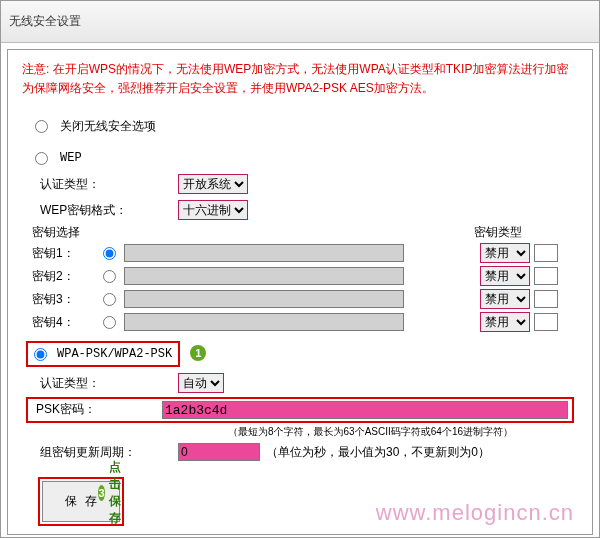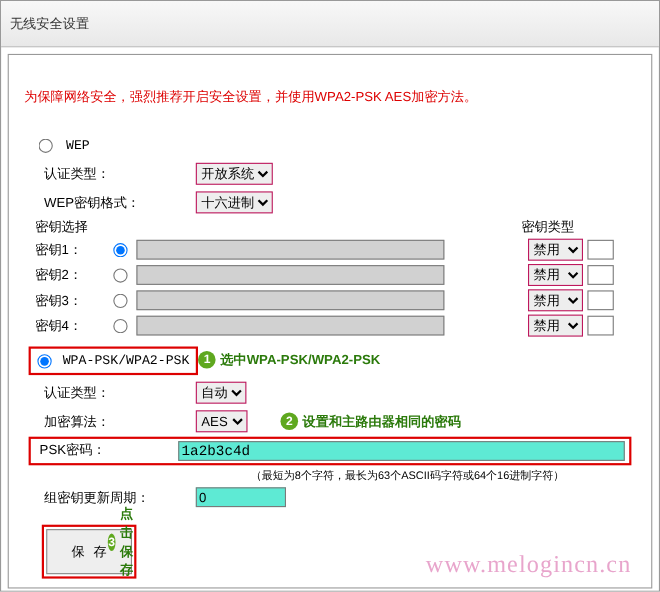--- a/index.html
+++ b/index.html
@@ -8,21 +8,21 @@
 .titlebar { background: linear-gradient(#f8f8f8, #e8e8e8); border-bottom: 1px solid #bbb; padding: 12px 8px; font-size: 12px; color: #333; }
 .panel { border: 1px solid #999; margin: 6px; background: #fff; height: 486px; position: relative; }
 .note { color: #d00; padding: 10px 14px 16px 14px; line-height: 1.6; }
 .section { padding: 0 24px; }
 .row { display: flex; align-items: center; min-height: 24px; margin-bottom: 2px; }
 .radio-wrap { width: 18px; display: flex; justify-content: center; }
 .label-col { width: 130px; padding-left: 8px; color: #000; }
 .radio-label { padding-left: 10px; color: #000; }
 input[type=radio] { }
 select { font-size: 12px; height: 20px; background: #eee; border: 1px solid #be185d; margin-left: 16px; }
-input[type=text] { font-size: 12px; height: 18px; padding: 0 2px; border: 1px solid #7a7a7a; background: #5eead4; }
+input[type=text] { font-size: 12px; height: 18px; padding: 0 2px; border: 1px solid #7a7a7a; background: #ec4899; }
 input[type=text].gray { background: #d1d1d1; }
 .key-header { display: flex; font-size: 12px; color: #000; margin: 2px 0; }
 .key-header .kh-label { width: 140px; }
 .key-header .kh-key { width: 210px; text-align: center; }
 .key-header .kh-type { width: 100px; text-align: center; margin-left: auto; padding-right: 40px; }
 .key-row { display: flex; align-items: center; margin-bottom: 3px; }
 .key-row .kr-label { width: 62px; }
 .key-row .kr-radio { width: 30px; display:flex; justify-content:center; }
 .key-row input[type=text] { width: 280px; }
 .key-row .kr-select { margin-left: auto; padding-right: 10px; display:flex; gap:4px; align-items:center; }
@@ -35,36 +35,42 @@
 .psk-row .psk-label { width: 130px; padding-left: 4px; }
 .psk-row input { flex: 1; font-family: "Courier New", monospace; font-size: 13px; }
 .hint-text { padding-left: 196px; color: #000; font-size: 10px; }
 .group-row { display: flex; align-items: center; margin-top: 4px; }
 .group-row .g-label { width: 146px; padding-left: 8px; }
 .group-row input { width: 82px; }
 .group-row .g-hint { padding-left: 6px; }
 .save-area { position: absolute; bottom: 8px; left: 30px; display: flex; align-items: center; gap: 10px; }
 .save-btn-box { border: 2px solid #d00; padding: 2px; }
 .save-btn-box button { font-size: 12px; padding: 11px 14px; letter-spacing: 8px; padding-left: 22px; background: #eee; border: 1px solid #888; cursor: pointer; }
-.watermark { position: absolute; bottom: 8px; right: 18px; font-family: Liberation Serif, serif; font-size: 22px; color: #e8a5cc; letter-spacing: 1px; }
+.watermark { position: absolute; bottom: 8px; right: 18px; font-family: Liberation Sans, sans-serif; font-size: 22px; color: #e8a5cc; letter-spacing: 1px; }
 </style>
 </head>
 <body>
 
 <div class="container">
   <div class="titlebar">无线安全设置</div>
   <div class="panel">
 
     <div class="note">
-      <br>
+      <span>注意: 在开启WPS的情况下，无法使用WEP加密方式，无法使用WPA认证类型和TKIP加密算法进行加密</span><br>
       <span>为保障网络安全，强烈推荐开启安全设置，并使用WPA2-PSK AES加密方法。</span>
     </div>
 
     <div class="section">
 
+      <div class="row">
+        <span class="radio-wrap">
+            <input type="radio" name="sec" style="">
+          </span>
+        <span class="radio-label">关闭无线安全选项</span>
+      </div>
 
       <div style="height:6px"></div>
 
       <div class="row">
         <span class="radio-wrap">
             <input type="radio" name="sec" style="">
           </span>
         <span class="radio-label" style="font-family:Courier New,monospace">WEP</span>
       </div>
 
@@ -121,55 +127,47 @@
         <span class="kr-radio">
             <input type="radio" name="wepkey" style="">
           </span>
         <input type="text" class="gray" style="">
         <span class="kr-select">
             <select><option>禁用</option></select>
             <span class="dummy"></span>
           </span>
       </div>
 
-      <div style="display:flex; align-items:center; ">
+      <div style="display:flex; align-items:center; gap:10px;">
         <span class="wpa-box">
           <input type="radio" name="sec" checked="" style="">
           <span style="padding-left:10px; font-family:Courier New,monospace">WPA-PSK/WPA2-PSK</span>
         </span>
         <span class="callout">
             <span class="num">1</span>
-            <span>选中WPA-PSK/WPA2-PSK</span>
           </span>
       </div>
 
       <div class="row">
         <span class="label-col">认证类型：</span>
         <select><option>自动</option></select>
       </div>
 
-      <div class="row">
-        <span class="label-col">加密算法：</span>
-        <select><option>AES</option></select>
-        <span style="padding-left:30px" class="callout">
-            <span class="num">2</span>
-            <span>设置和主路由器相同的密码</span>
-          </span>
-      </div>
 
       <div class="psk-row">
         <span class="psk-label">PSK密码：</span>
         <input type="text" value="1a2b3c4d" style="">
       </div>
 
       <div class="hint-text">（最短为8个字符，最长为63个ASCII码字符或64个16进制字符）</div>
 
       <div class="group-row">
         <span class="g-label">组密钥更新周期：</span>
         <input type="text" value="0" style="">
+        <span class="g-hint">（单位为秒，最小值为30，不更新则为0）</span>
       </div>
 
     </div>
 
     <div class="save-area">
       <span class="callout" style="position:absolute; top:-18px; left:60px;">
           <span class="num">3</span>
           <span>点击保存</span>
         </span>
       <span class="save-btn-box">

